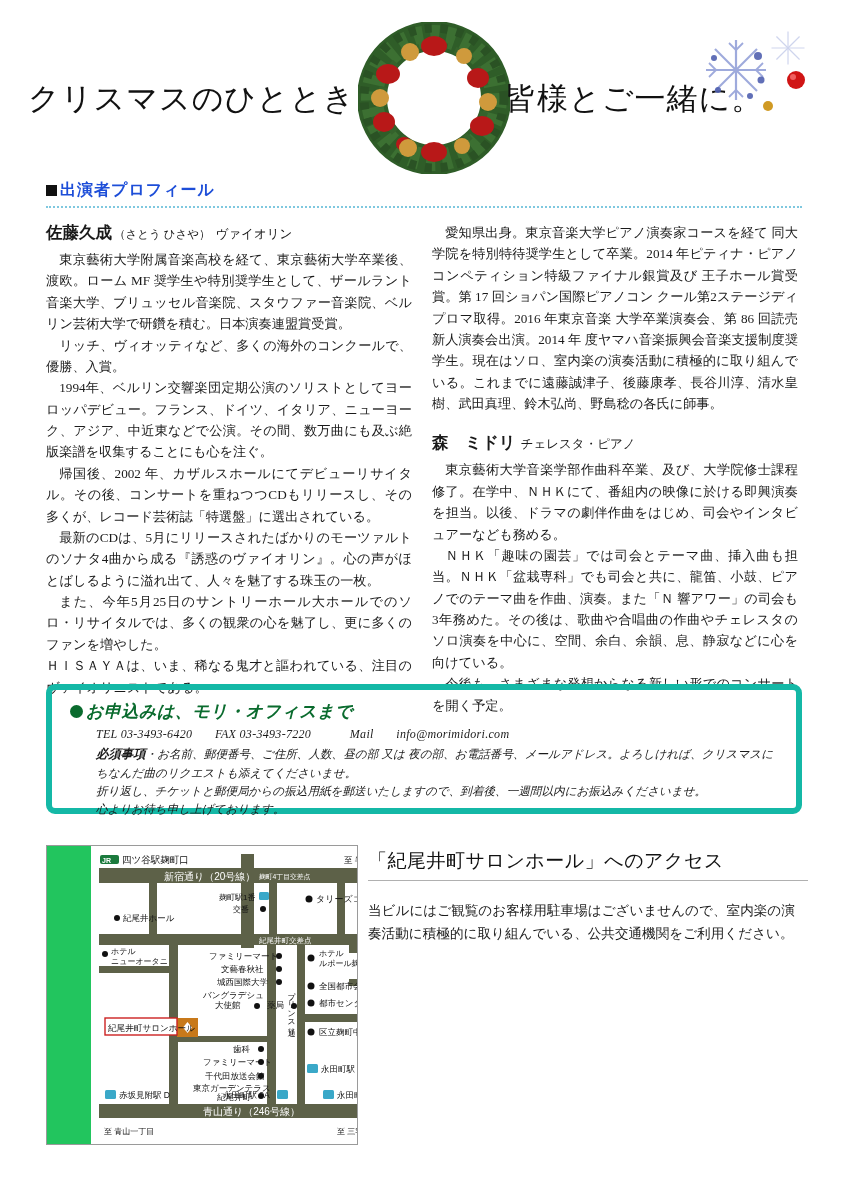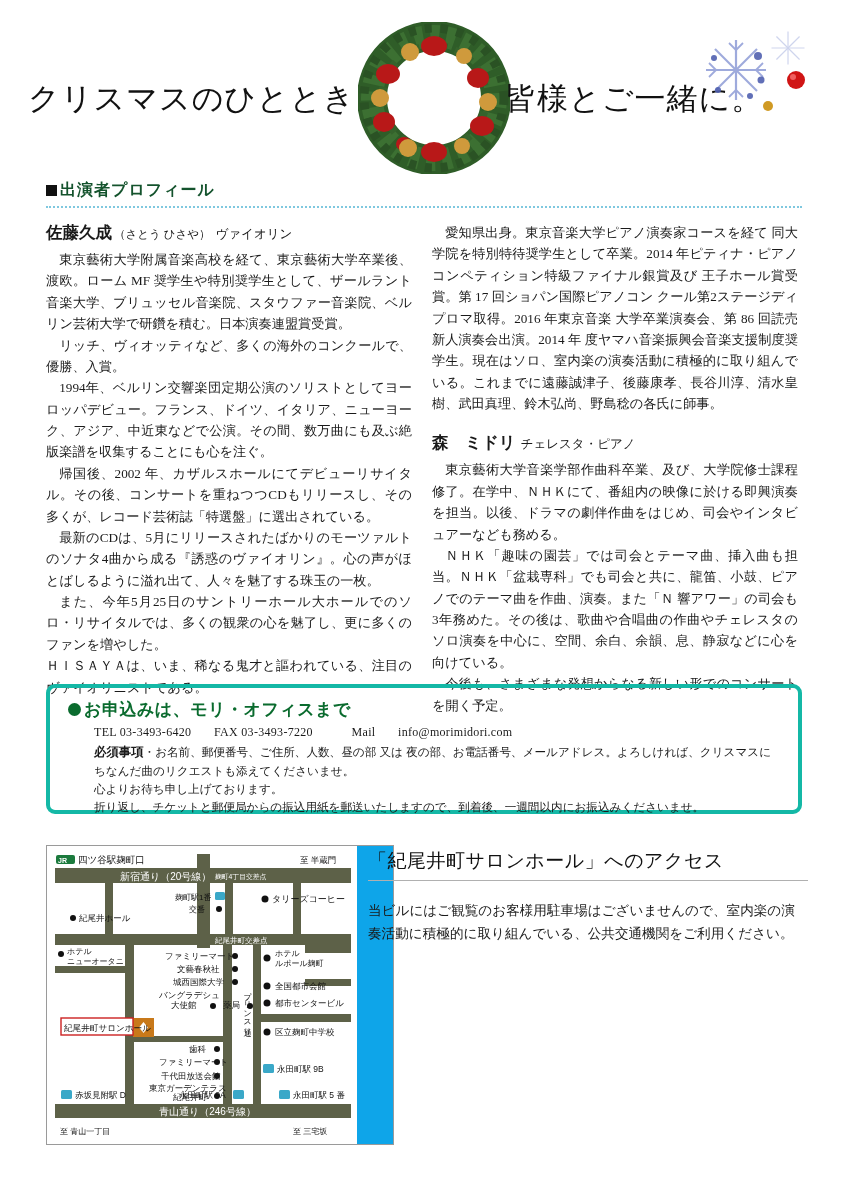--- a/index.html
+++ b/index.html
@@ -52,21 +52,21 @@
   .section-head {
     position: absolute;
     left: 46px;
     top: 180px;
     width: 756px;
   }
   .section-head .label {
     font-family: "Liberation Sans", "DejaVu Sans", sans-serif;
     font-size: 16px;
     font-weight: bold;
-    color: #14532d;
+    color: #1d4ed8;
     letter-spacing: 1px;
   }
   .sq-bullet {
     display: inline-block;
     width: 11px;
     height: 11px;
     background: #111;
     margin-right: 3px;
     vertical-align: -1px;
   }
@@ -113,24 +113,25 @@
   }
   .para.noindent { text-indent: 0; }
 
   
   .apply-box {
     position: absolute;
     left: 46px;
     top: 684px;
     width: 756px;
     height: 130px;
-    border: 4px solid #14b8a6;
+    border: 6px solid #14b8a6;
     border-radius: 9px;
     box-sizing: border-box;
     padding: 10px 18px 0 18px;
+    font-style: italic;
   }
   .apply-title {
     color: #0a6b2e;
     font-family: "Liberation Sans", "DejaVu Sans", sans-serif;
     font-size: 17px;
     font-weight: bold;
     letter-spacing: 0.5px;
     margin-bottom: 4px;
   }
   .circ-bullet {
@@ -155,26 +156,27 @@
     line-height: 1.55;
     margin-left: 26px;
   }
   .apply-note b { font-size: 12.4px; }
 
   
   .map-wrap {
     position: absolute;
     left: 46px;
     top: 845px;
-    width: 348px;
+    width: 312px;
     height: 300px;
     border: 1px solid #9a9a9a;
     box-sizing: border-box;
-    background: #0ea5e9;
+    background: #22c55e;
     overflow: hidden;
+    padding-left: 44px;
   }
   .map-svg { display: block; }
 
   .access {
     position: absolute;
     left: 368px;
     top: 848px;
     width: 440px;
   }
   .access-title {
@@ -328,22 +330,22 @@
     <span>03-3493-7220</span>
     <span class="gap"></span><span class="gap"></span>
     <span>Mail</span>
     <span class="gap"></span>
     <span>info@morimidori.com</span>
   </div>
   <div class="apply-note">
     <div>
       <b>必須事項</b><span>・お名前、郵便番号、ご住所、人数、昼の部 又は 夜の部、お電話番号、メールアドレス。よろしければ、クリスマスにちなんだ曲のリクエストも添えてくださいませ。</span>
     </div>
+    <div>折り返し、チケットと郵便局からの振込用紙を郵送いたしますので、到着後、一週間以内にお振込みくださいませ。</div>
     <div>心よりお待ち申し上げております。</div>
-    <div>折り返し、チケットと郵便局からの振込用紙を郵送いたしますので、到着後、一週間以内にお振込みくださいませ。</div>
   </div>
 </div>
 
 <div class="map-wrap">
   <svg class="map-svg" width="310" height="298" viewBox="0 0 310 298">
     <rect x="0" y="0" width="310" height="298" fill="#ffffff"></rect>
 
     <g fill="#5d6148">
       <rect x="8" y="22" width="296" height="15"></rect>
       <rect x="8" y="88" width="296" height="11"></rect>

